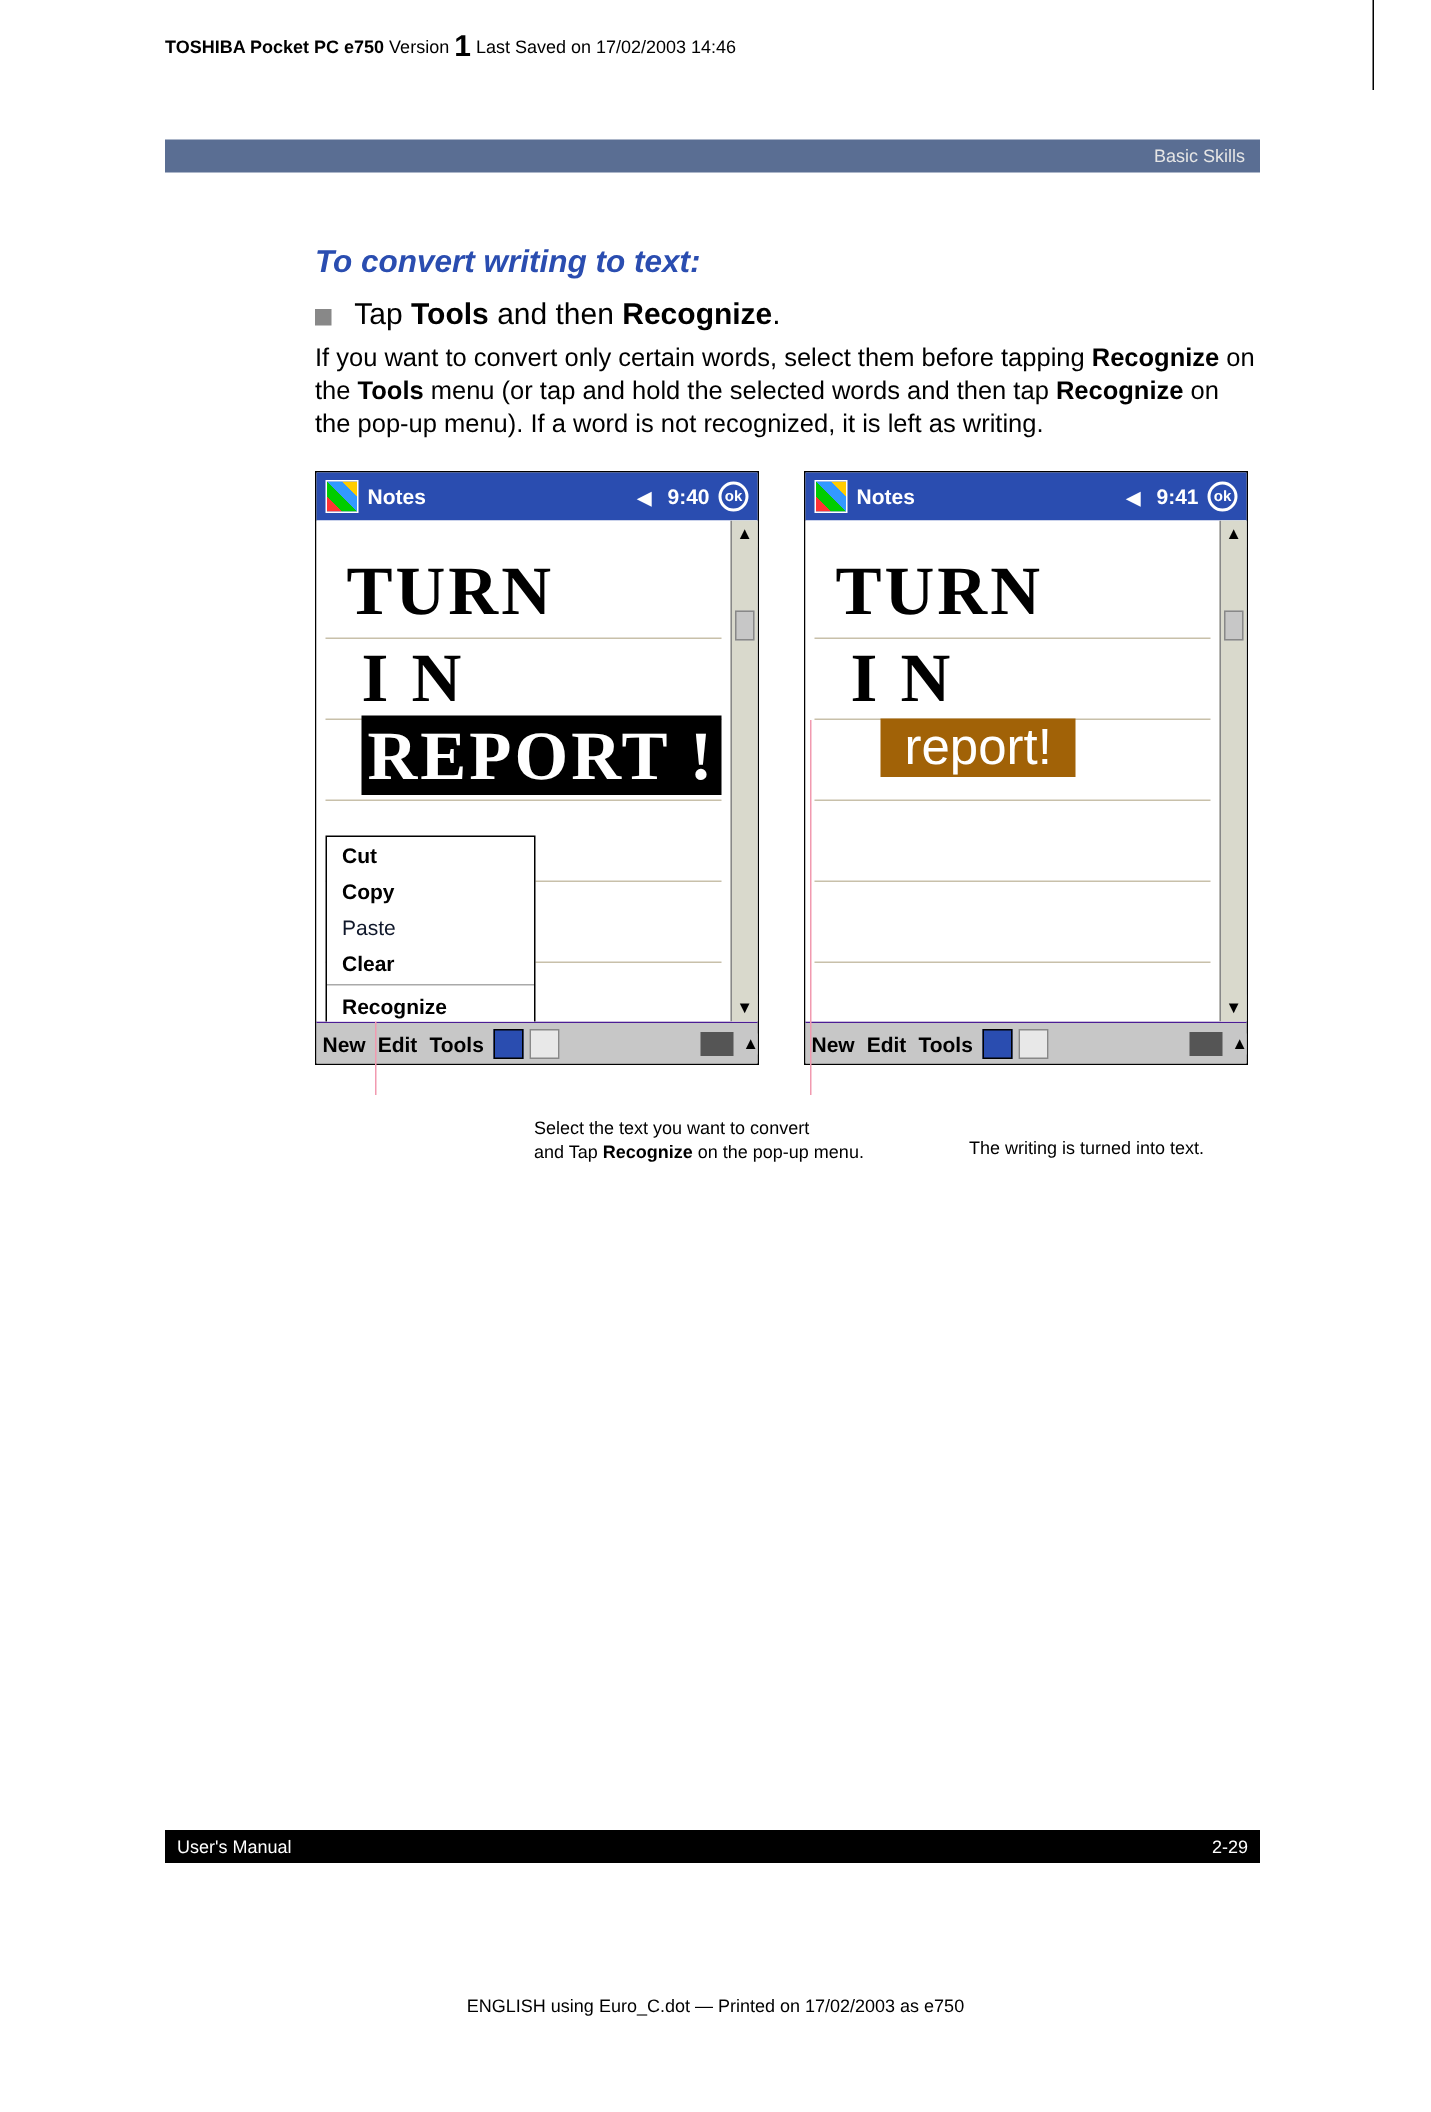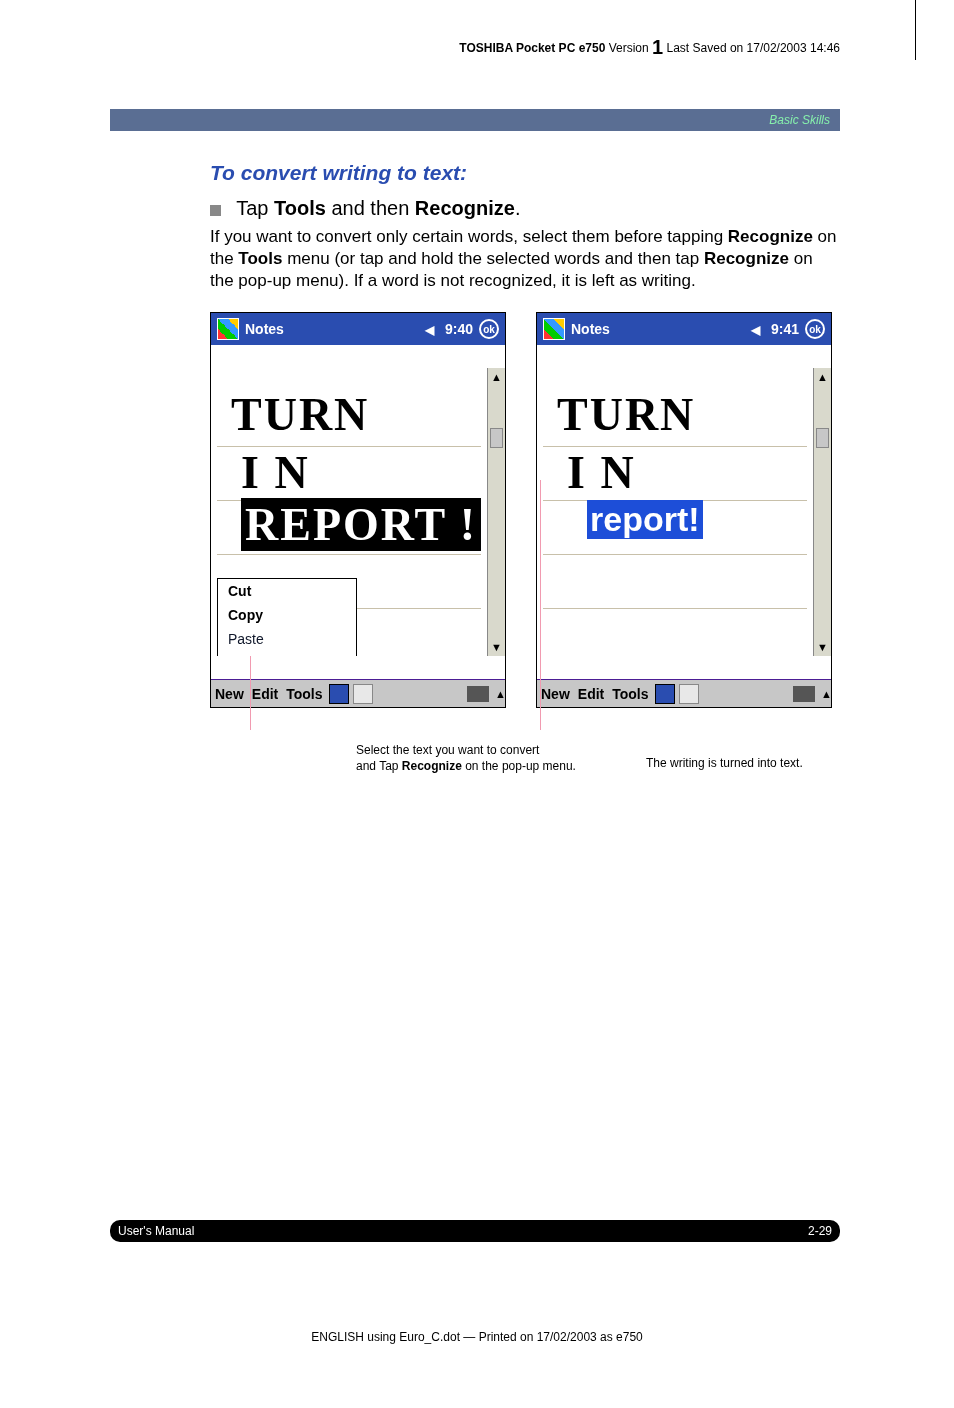--- a/index.html
+++ b/index.html
@@ -13,81 +13,80 @@
   }
   .crop-tr-line { position:absolute; top:0; right:38px; width:1px; height:60px; background:#000;}
   .page {
     position: absolute;
     left: 110px;
     top: 10px;
     width: 730px;
   }
   .header-line {
     font-size: 12px;
-    text-align: right;
+    text-align: left;
     margin-bottom: 50px;
-    margin-top: 26px;
+    margin-top: 10px;
   }
   .header-line .bold { font-weight: bold; font-size:12px;}
   .header-line .ver { font-weight: bold; font-size:20px; vertical-align: -2px;}
   .section-bar {
     height: 22px;
     background: #5a6e93;
-    color: #86efac;
+    color: #e5e5e5;
     font-size: 12px;
     text-align: right;
     line-height: 22px;
     padding-right: 10px;
-    margin-bottom: 30px;
-    font-style: italic;
+    margin-bottom: 48px;
   }
   .content { padding-left: 100px; }
   .h2 {
     color: #2a4db0;
     font-style: italic;
     font-weight: bold;
     font-size: 21px;
     margin-bottom: 12px;
   }
   .bullet-line { font-size: 20px; margin-bottom:6px;}
   .bullet-sq { display:inline-block; width:11px; height:11px; background:#888; margin-right:10px; vertical-align:-1px;}
   .body-text { font-size: 17px; line-height: 1.3; margin-bottom: 20px;}
   .body-text b { font-weight: bold; }
 
   .shots-row { display:flex; gap:30px; margin-top:8px;}
   .shot { width:296px; }
-  .shot-frame { border:1px solid #000; width:296px; height:396px; background:#fff; display:flex; flex-direction:column;gap:23px;}
+  .shot-frame { border:1px solid #000; width:296px; height:396px; background:#fff; display:flex; flex-direction:column;}
   .titlebar { height:32px; background:#2a4db0; color:#fff; display:flex; align-items:center; font-size:14px; font-weight:bold;}
   .win-ico { width:22px; height:22px; margin:0 6px; background:linear-gradient(45deg,#f33 25%,#0c0 25% 50%,#39f 50% 75%,#fc0 75%); border:1px solid #fff; display:inline-block;}
   .tb-title { flex:1;}
   .spk-ico { width:16px;height:16px;margin-right:4px; display:inline-block; }
   .spk-ico::before{content:"◀"; color:#fff; font-size:12px;}
   .ok-ico { width:20px;height:20px;border-radius:50%;border:2px solid #fff; margin:12px 6px; display:flex;align-items:center;justify-content:center;font-size:10px;font-weight:bold;color:#fff;background:#2a4db0;}
   .canvas { flex:1; background:#fff; position:relative; overflow:hidden;}
   .vscroll { position:absolute; right:0; top:0; bottom:0; width:18px; background:#d9d9cc; border-left:1px solid #888;}
   .vscroll .arr { position:absolute; left:0; width:100%; height:18px; background:#d9d9cc; text-align:center; font-size:11px; line-height:18px; color:#000;}
   .vscroll .arr.up{top:0;} .vscroll .arr.dn{bottom:0;}
   .vscroll .thumb{position:absolute; left:2px; right:2px; top:60px; height:20px; background:#c7c7c7; border:1px solid #888;}
   .lines { position:absolute; left:0; right:18px; top:32px; bottom:0;}
   .lines .hl { position:absolute; left:6px; right:6px; height:1px; background:#c8c0aa;}
   .ink { position:absolute; font-family: 'Brush Script MT','Segoe Script',cursive; font-weight:bold; color:#000; font-size:46px; letter-spacing:2px;}
   .sel { background:#000; color:#fff; padding:0 4px;text-align:center;}
-  .rec-text { position:absolute; font-family: Arial; font-weight:bold; font-size:34px; background:#1d4ed8; color:#fff; padding:0 3px;}
+  .rec-text { position:absolute; font-family: Arial; font-weight:normal; font-size:34px; background:#a16207; color:#fff; padding:0 16px;}
   .popup { position:absolute; left:6px; top:210px; width:140px; background:#fff; border:1px solid #000; font-size:14px; z-index:5;}
   .popup .mi { padding:4px 10px; font-weight:bold;}
   .popup .mi.dis { color:#0f172a; font-weight:normal;}
   .popup .sep { height:1px; background:#aaa; margin:2px 0;}
   .bottombar { height:28px; background:#c7c7c7; border-top:1px solid #4c1d95; display:flex; align-items:center; font-size:14px; font-weight:bold;}
   .bottombar span{ padding:0 4px;}
   .bottombar .voicei{width:20px;height:20px;background:#2a4db0;border:1px solid #000;margin:0 2px;}
   .bottombar .peni{width:20px;height:20px;background:#e8e8e8;border:1px solid #888;margin:0 2px;}
   .bottombar .kbdi{width:22px;height:16px;background:#555;margin-left:auto;margin-right:2px;}
   .bottombar .uarr{width:14px;height:14px;background:#c7c7c7;text-align:center;font-size:11px;line-height:14px;}
   .caption { font-size:12px; line-height:1.35; position:absolute;}
-  .footer-bar { position:absolute; left:110px; width:730px; top:1220px; height:22px; background:#000; color:#fff; font-size:12px; display:flex; align-items:center; justify-content:space-between; padding:0 8px;border-radius:10px;}
+  .footer-bar { position:absolute; left:110px; width:730px; top:1220px; height:22px; background:#000; color:#fff; font-size:12px; display:flex; align-items:center; justify-content:space-between; padding:0 8px;}
   .footer-note { position:absolute; left:0; width:954px; top:1330px; text-align:center; font-size:12px; color:#000;}
   .pink-line { position:absolute; width:1px; background:#f19ab0;}
 </style>
 </head>
 <body>
 
 <div class="crop-tr-line"></div>
 
 <div class="page">
 

